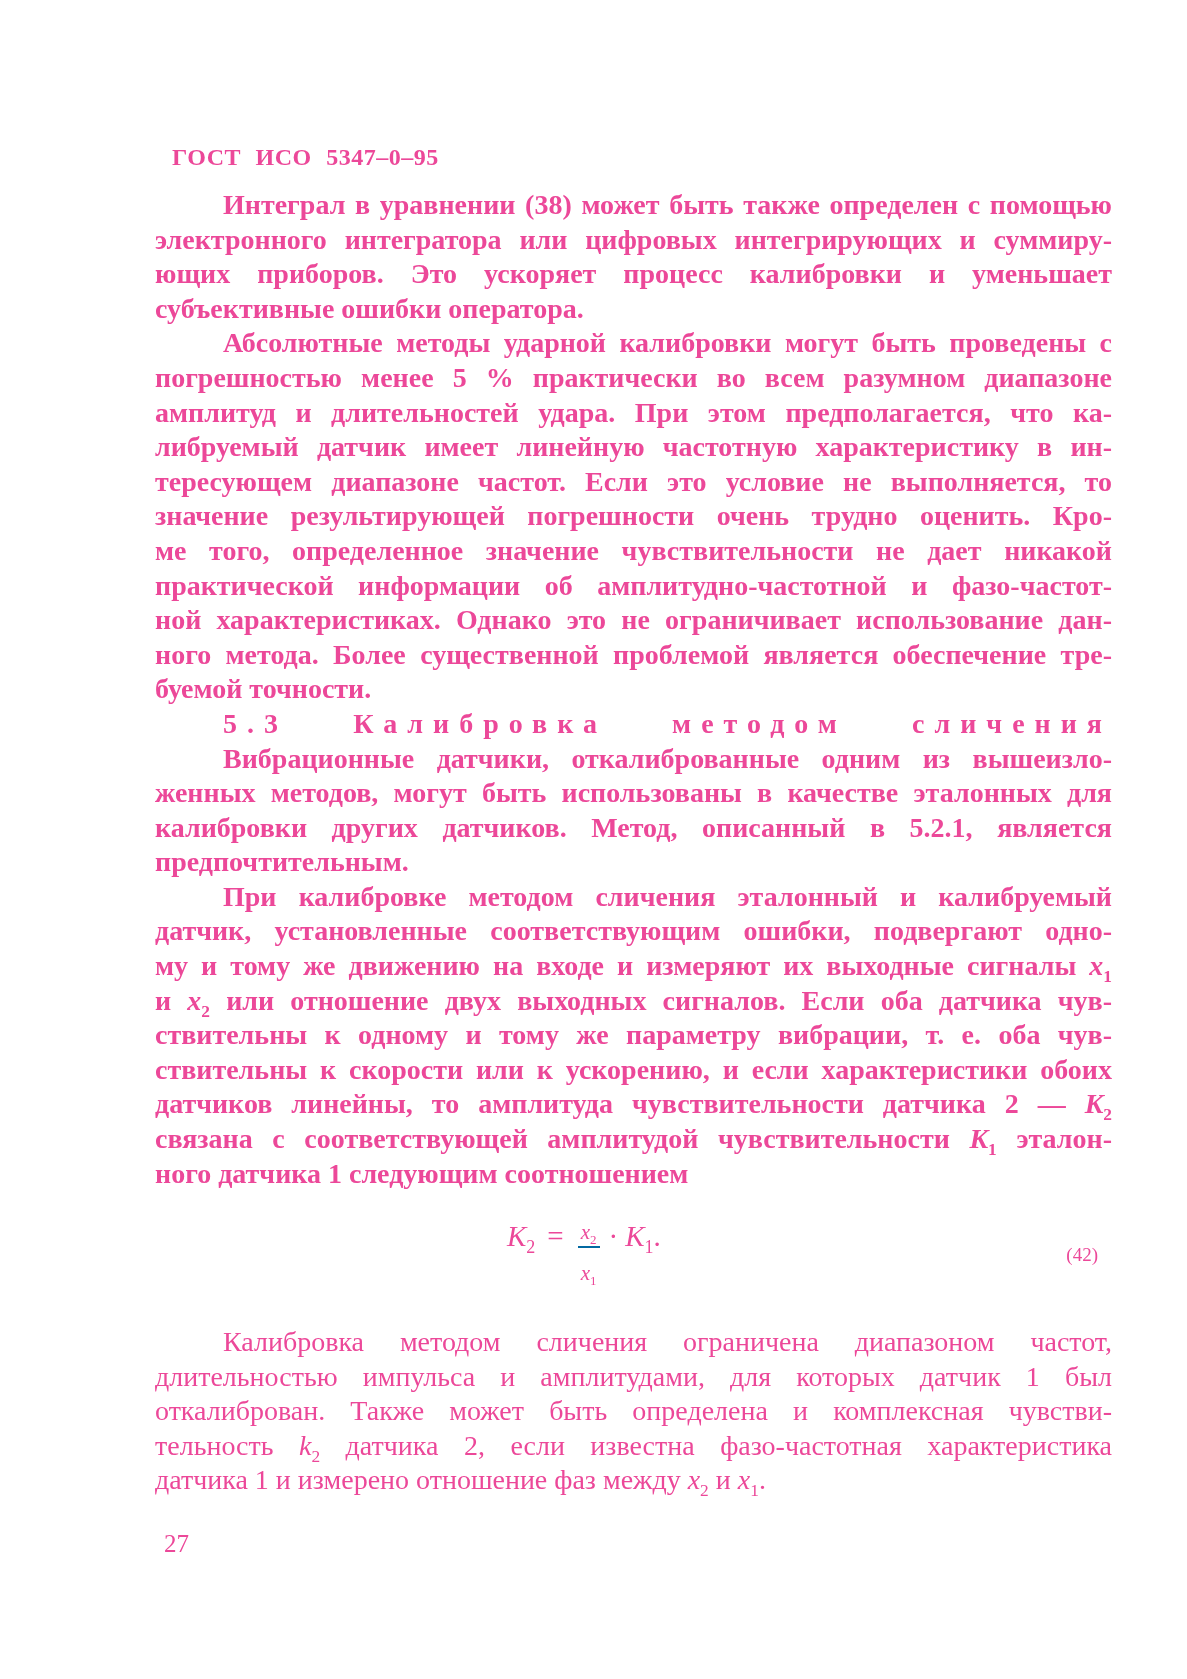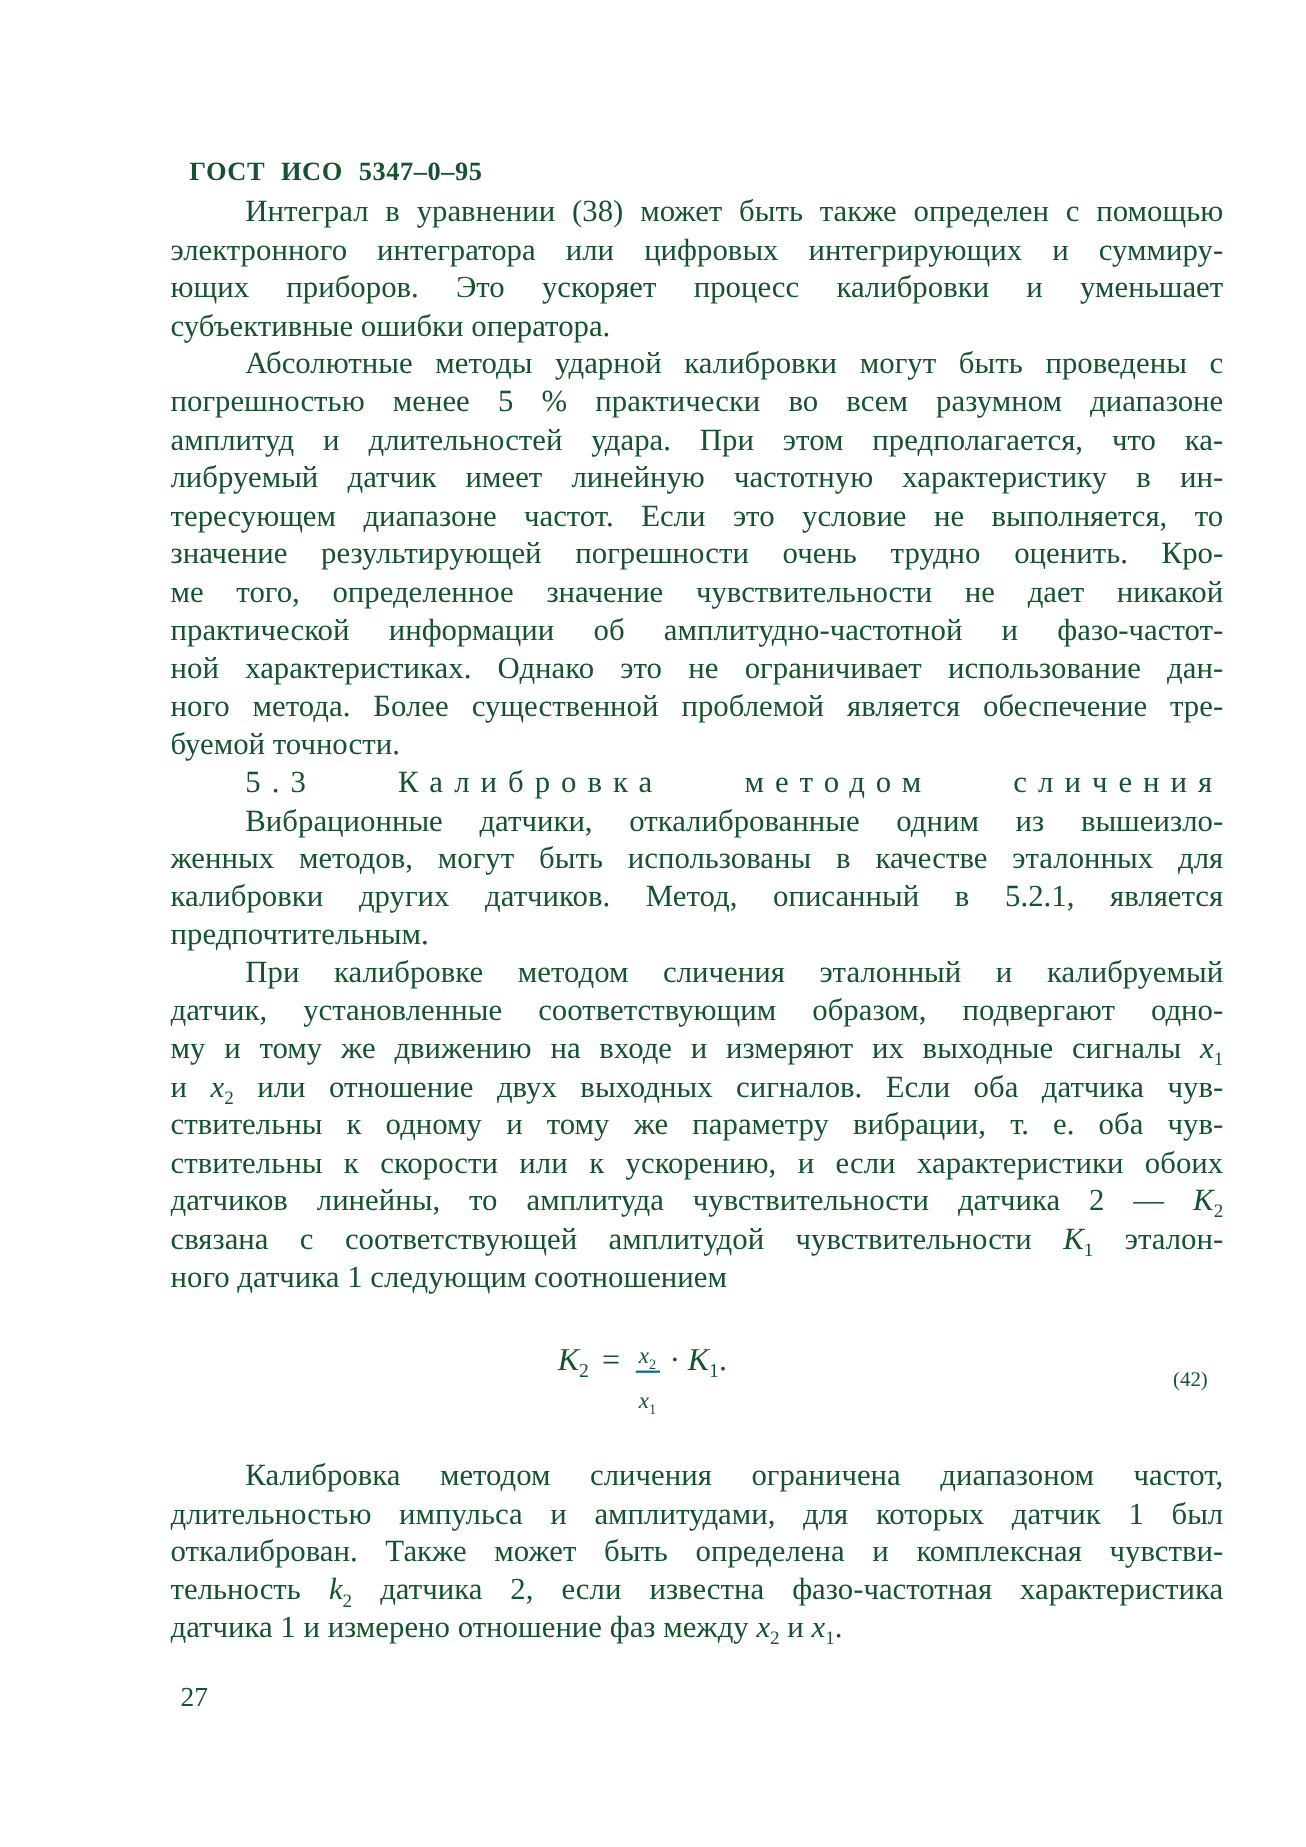--- a/index.html
+++ b/index.html
@@ -1,31 +1,31 @@
 <!DOCTYPE html>
 <html><head>
 <meta charset="utf-8">
 <style>
   html,body{margin:0;padding:0;background:#d7d7d7;}
   .page{
     position:relative;
     width:1187px;height:1679px;
     background:#ffffff;
     font-family:"Liberation Serif","DejaVu Serif",serif;
-    color:#14532d;
+    color:#ec4899;
     overflow:hidden;
   }
   .doc-header{
     position:absolute;left:172px;top:144px;
     font-size:24px;font-weight:bold;
     letter-spacing:0.5px;word-spacing:8px;
     white-space:nowrap;
   }
   .body-block{position:absolute;left:155px;width:957px;}
-  .block-a{top:176px;}
+  .block-a{top:188px;font-weight:bold;}
   .block-b{top:1325px;}
   .line{
     height:34.6px;line-height:34.6px;
     font-size:28px;
     text-align:justify;
     overflow:hidden;
     white-space:normal;
   }
   .line.just::after{content:"";display:inline-block;width:100%;height:0;}
   .line.indent{text-indent:68px;}
@@ -81,21 +81,21 @@
       <div class="line just">практической информации об амплитудно-частотной и фазо-частот-</div>
       <div class="line just">ной характеристиках. Однако это не ограничивает использование дан-</div>
       <div class="line just">ного метода. Более существенной проблемой является обеспечение тре-</div>
       <div class="line">буемой точности.</div>
       <div class="line indent just heading">5.3 Калибровка методом сличения</div>
       <div class="line indent just">Вибрационные датчики, откалиброванные одним из вышеизло-</div>
       <div class="line just">женных методов, могут быть использованы в качестве эталонных для</div>
       <div class="line just">калибровки других датчиков. Метод, описанный в 5.2.1, является</div>
       <div class="line">предпочтительным.</div>
       <div class="line indent just">При калибровке методом сличения эталонный и калибруемый</div>
-      <div class="line just">датчик, установленные соответствующим образом, подвергают одно-</div>
+      <div class="line just">датчик, установленные соответствующим ошибки, подвергают одно-</div>
       <div class="line just">му и тому же движению на входе и измеряют их выходные сигналы <i>x</i><sub>1</sub></div>
       <div class="line just">и <i>x</i><sub>2</sub> или отношение двух выходных сигналов. Если оба датчика чув-</div>
       <div class="line just">ствительны к одному и тому же параметру вибрации, т. е. оба чув-</div>
       <div class="line just">ствительны к скорости или к ускорению, и если характеристики обоих</div>
       <div class="line just">датчиков линейны, то амплитуда чувствительности датчика 2 — <i>K</i><sub>2</sub></div>
       <div class="line just">связана с соответствующей амплитудой чувствительности <i>K</i><sub>1</sub> эталон-</div>
       <div class="line">ного датчика 1 следующим соотношением</div>
     </div>
 
   <div class="formula-row">

